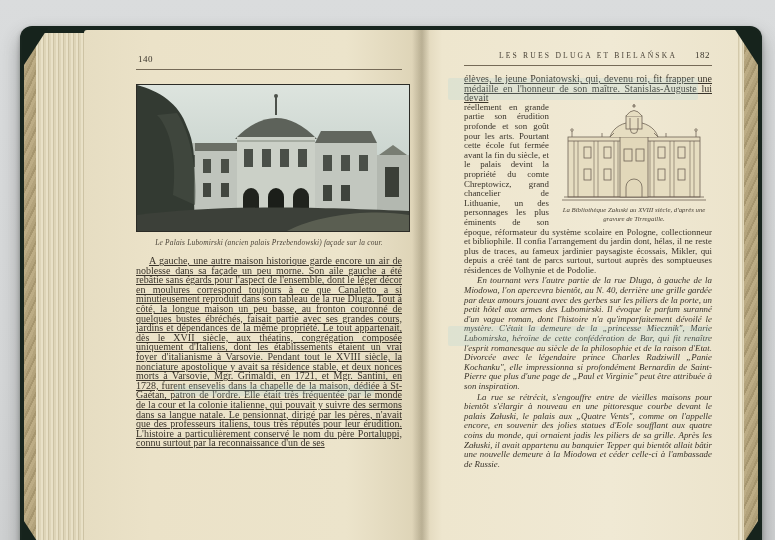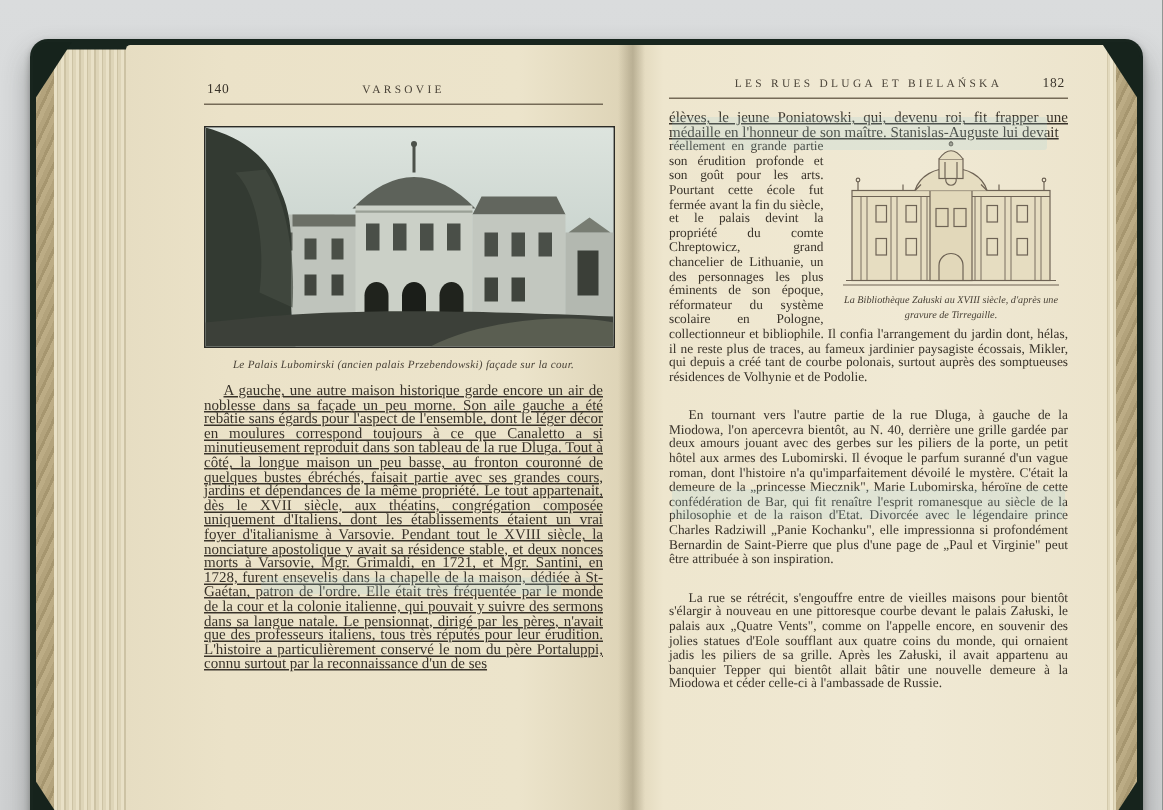--- a/index.html
+++ b/index.html
@@ -30,39 +30,39 @@
   .page.left{left:64px;width:336px;background:linear-gradient(90deg,#e6ddc2 0%,#ebe2c8 20%,#ece4cb 78%,#ddd3b6 100%);
       border-radius:3px 0 0 3px;}
   .page.right{left:400px;width:318px;background:linear-gradient(90deg,#ddd3b6 0%,#eee6ce 7%,#f0e9d4 60%,#ece4cc 100%);
       border-radius:0 3px 3px 0;}
   .gutter{position:absolute;left:392px;top:4px;bottom:6px;width:18px;
       background:linear-gradient(90deg,rgba(90,80,55,0) 0%,rgba(90,80,55,.28) 55%,rgba(90,80,55,0) 100%);z-index:2;}
 
   
   .content{position:absolute;color:#39332a;}
   .content.lp{left:52px;right:18px;top:24px;}
-  .content.rp{left:26px;right:26px;top:20px;}
+  .content.rp{left:44px;right:26px;top:20px;}
   .runhead{position:relative;height:13px;margin-bottom:2px;}
   .runhead .pageno{position:absolute;top:0;font-size:9px;letter-spacing:.5px;}
   .runhead .pageno.l{left:2px;}
   .runhead .pageno.r{right:2px;}
   .runhead .title{position:absolute;left:0;right:0;top:1px;text-align:center;font-size:7.6px;letter-spacing:2.2px;color:#4a4338;}
   .rule{border-top:1px solid #756a57;margin:1px 0 0 0;}
 
   .photo-frame{margin:14px auto 0 auto;width:272px;border:1.2px solid #2b2b26;line-height:0;background:#cfd6d1;}
   .caption{font-style:italic;font-size:7.4px;text-align:center;color:#4a4338;margin-top:6px;letter-spacing:.2px;}
   .bodytext{font-size:10px;line-height:9.6px;text-align:justify;margin-top:9px;hyphens:auto;text-decoration:underline;}
   .indent{text-indent:13px;}
   .rp .bodytext{margin-top:8px;}
   .wrapzone{font-size:8.9px;line-height:9.6px;text-align:justify;hyphens:auto;}
   .engraving-box{float:right;width:156px;margin:0 0 2px 7px;text-align:center;}
   .engraving-box svg{display:block;margin:0 auto;}
   .eng-caption{font-style:italic;font-size:6.8px;line-height:8px;color:#4a4338;margin-top:3px;}
   .para{margin-top:0;}
-  .para + .para{margin-top:16px;}
+  .para + .para{margin-top:1px;font-style:italic;}
 
   .tint{position:absolute;background:rgba(160,210,222,.20);pointer-events:none;border-radius:2px;}
 </style>
 </head>
 <body>
 
 <div class="stage">
 
   <div class="book">
     <div class="cover-edge left"></div>
@@ -71,21 +71,20 @@
     <div class="stack right"></div>
     <div class="corner tl"></div>
     <div class="corner bl"></div>
     <div class="corner tr"></div>
     <div class="corner br"></div>
 
     <div class="page left">
       <div class="content lp">
         <div class="runhead">
           <span class="pageno l">140</span>
-          <span class="title">VARSOVIE</span>
         </div>
         <div class="rule"></div>
 
         <div class="photo-frame">
           <svg width="272" height="146" viewBox="0 0 272 146">
             <defs>
               <linearGradient id="sky" x1="0" y1="0" x2="0" y2="1">
                 <stop offset="0" stop-color="#dde4de"></stop>
                   <stop offset="1" stop-color="#b9c6c1"></stop>
               </linearGradient>
@@ -193,21 +192,21 @@
                   <circle cx="14" cy="27" r="1.2"></circle>
                 <line x1="138" y1="34" x2="138" y2="28"></line>
                   <circle cx="138" cy="27" r="1.2"></circle>
                 <line x1="44" y1="34" x2="44" y2="30"></line>
                   <line x1="108" y1="34" x2="108" y2="30"></line>
               </g>
             </svg>
             <span class="eng-caption">La Bibliothèque Załuski au XVIII siècle, d'après une gravure de Tirregaille.</span>
           </span>
           <span>réellement en grande partie son érudition profonde et son goût pour les arts. Pourtant cette école fut fermée avant la fin du siècle, et le palais devint la propriété du comte Chreptowicz, grand chancelier de Lithuanie, un des personnages les plus éminents de son époque, réformateur du système scolaire en Pologne, collectionneur et bibliophile. Il confia l'arrangement du jardin dont, hélas, il ne reste plus de traces, au fameux jardinier paysagiste écossais, Mikler, qui</span> 
-          <span>depuis a créé tant de courbe polonais, surtout auprès des somptueuses résidences de Volhynie et de Podolie.</span>
+          <span>depuis a créé tant de parcs surtout, surtout auprès des somptueuses résidences de Volhynie et de Podolie.</span>
         </div>
 
         <div class="wrapzone para indent" lang="fr">En tournant vers l'autre partie de la rue Dluga, à gauche de la Miodowa, l'on apercevra bientôt, au N. 40, derrière une grille gardée par deux amours jouant avec des gerbes sur les piliers de la porte, un petit hôtel aux armes des Lubomirski. Il évoque le parfum suranné d'un vague roman, dont l'histoire n'a qu'imparfaitement dévoilé le mystère. C'était la demeure de la „princesse Miecznik", Marie Lubomirska, héroïne de cette confédération de Bar, qui fit renaître l'esprit romanesque au siècle de la philosophie et de la raison d'Etat. Divorcée avec le légendaire prince Charles Radziwill „Panie Kochanku", elle impressionna si profondément Bernardin de Saint-Pierre que plus d'une page de „Paul et Virginie" peut être attribuée à son inspiration.</div>
         <div class="wrapzone para indent" lang="fr">La rue se rétrécit, s'engouffre entre de vieilles maisons pour bientôt s'élargir à nouveau en une pittoresque courbe devant le palais Załuski, le palais aux „Quatre Vents", comme on l'appelle encore, en souvenir des jolies statues d'Eole soufflant aux quatre coins du monde, qui ornaient jadis les piliers de sa grille. Après les Załuski, il avait appartenu au banquier Tepper qui bientôt allait bâtir une nouvelle demeure à la Miodowa et céder celle-ci à l'ambassade de Russie.</div>
       </div>
       <div class="tint" style="left:28px;top:48px;width:250px;height:22px;"></div>
       <div class="tint" style="left:28px;top:296px;width:262px;height:20px;"></div>
     </div>
 
     <div class="gutter"></div>

